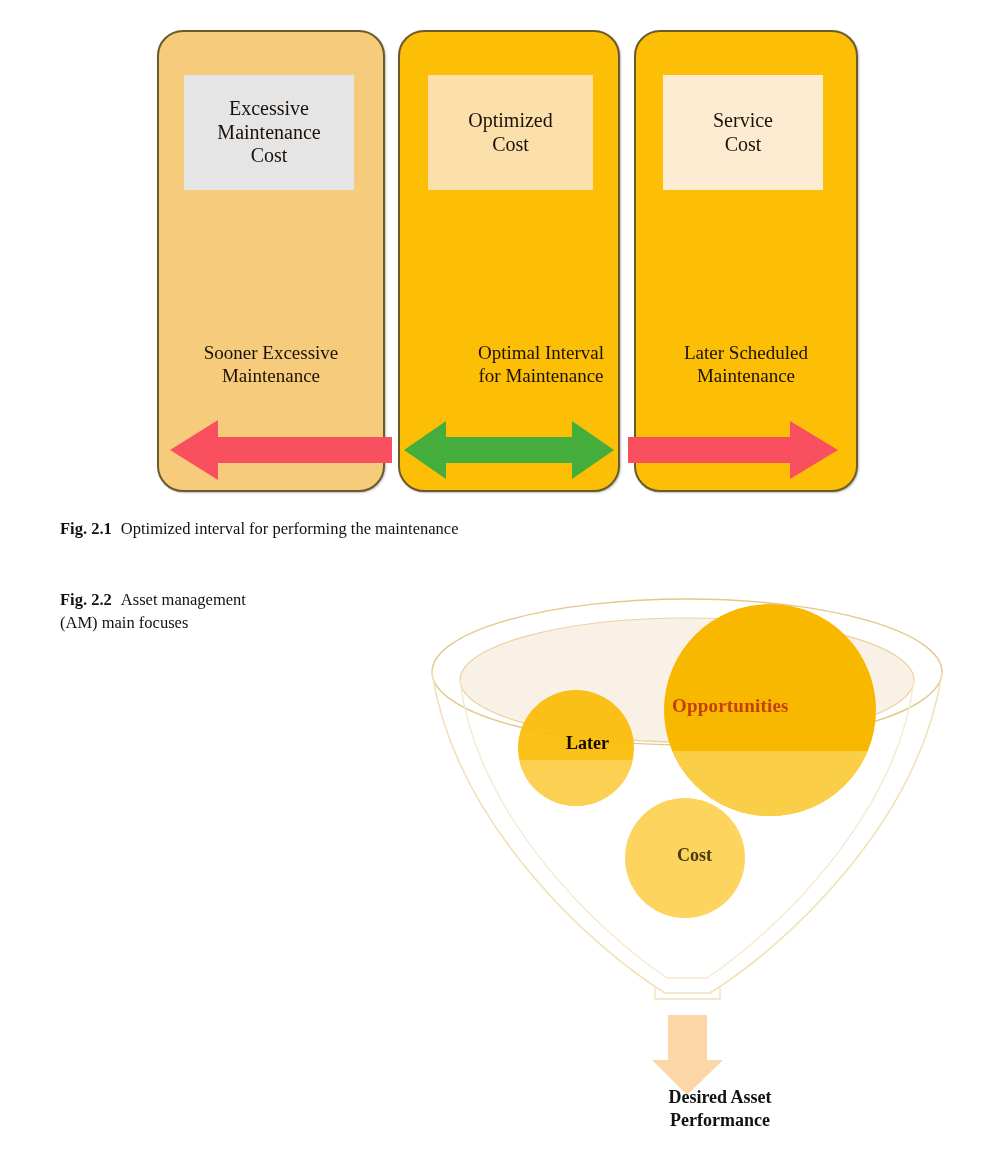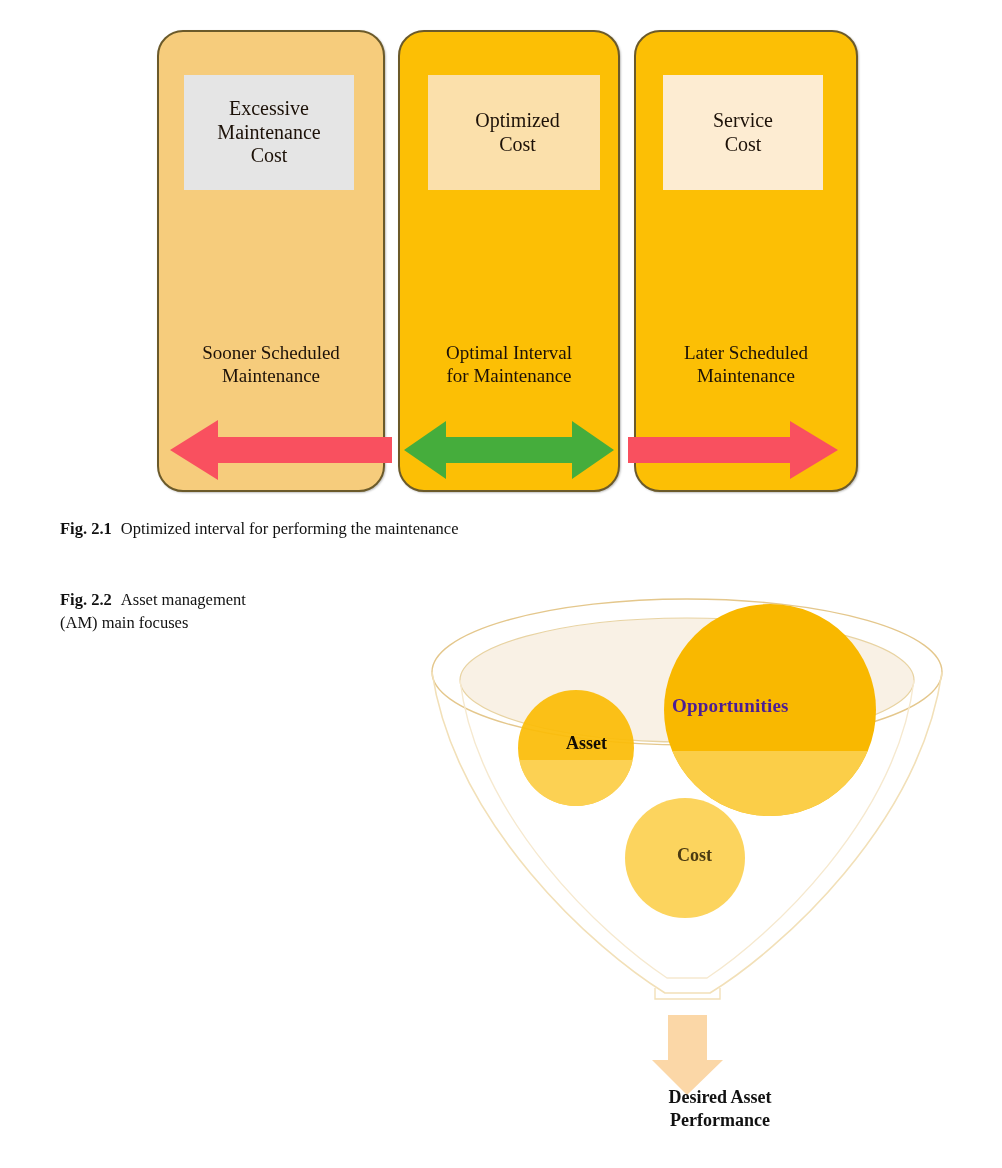--- a/index.html
+++ b/index.html
@@ -60,39 +60,38 @@
   }
   #box-excessive {
     left: 25px; top: 43px;
     width: 170px; height: 115px;
     background: #e5e5e5;
   }
   #box-optimized {
     left: 28px; top: 43px;
     width: 165px; height: 115px;
     background: #fbe0ab;
-    padding-left: 7px;
   }
   #box-service {
     left: 27px; top: 43px;
     width: 160px; height: 115px;
     background: #fdecd2;
   }
 
   .panel-caption {
     position: absolute;
     left: 0;
     width: 100%;
     text-align: center;
     font-size: 19px;
     line-height: 1.2;
     color: #1c1108;
   }
   #cap-sooner   { top: 310px; }
-  #cap-optimal  { top: 310px; }
+  #cap-optimal  { top: 310px; padding-left: 32px; }
   #cap-later    { top: 310px; }
 
   .arrow-layer {
     position: absolute;
     left: 0; top: 0;
     width: 1002px; height: 500px;
     pointer-events: none;
   }
 
   
@@ -123,21 +122,21 @@
   .bubble-label {
     position: absolute;
     font-weight: bold;
     text-align: center;
     white-space: nowrap;
     pointer-events: none;
   }
   #label-opportunities {
     left: 672px; top: 695px;
     font-size: 19px;
-    color: #4c1d95;
+    color: #c2410c;
     letter-spacing: 0.2px;
   }
   #label-risk {
     left: 566px; top: 733px;
     font-size: 18px;
     color: #140d04;
   }
   #label-cost {
     left: 677px; top: 845px;
     font-size: 18px;
@@ -161,21 +160,21 @@
 
   <div class="panel" id="panel-sooner">
     <div class="cost-box" id="box-excessive">
       <div>
         <div>Excessive</div>
         <div>Maintenance</div>
         <div>Cost</div>
       </div>
     </div>
     <div class="panel-caption" id="cap-sooner">
-      <div>Sooner Scheduled</div>
+      <div>Sooner Excessive</div>
       <div>Maintenance</div>
     </div>
   </div>
 
   <div class="panel" id="panel-optimal">
     <div class="cost-box" id="box-optimized">
       <div>
         <div>Optimized</div>
         <div>Cost</div>
       </div>
@@ -244,19 +243,19 @@
     <clipPath id="clip-opp-lower">
       <circle cx="355" cy="135" r="106"></circle>
     </clipPath>
     <rect x="245" y="176" width="225" height="110" fill="#fbcf4e" fill-opacity="0.92" clip-path="url(#clip-opp-lower)"></rect>
 
     <polygon fill="#fbd7a7" points="253,440 292,440 292,485 308,485 272,520 237,485 253,485"></polygon>
   </svg>
 </div>
 
 <div class="bubble-label" id="label-opportunities">Opportunities</div>
-<div class="bubble-label" id="label-risk">Asset</div>
+<div class="bubble-label" id="label-risk">Later</div>
 <div class="bubble-label" id="label-cost">Cost</div>
 
 <div id="label-desired">
   <div>Desired Asset</div>
   <div>Performance</div>
 </div>
 
 </body></html>

